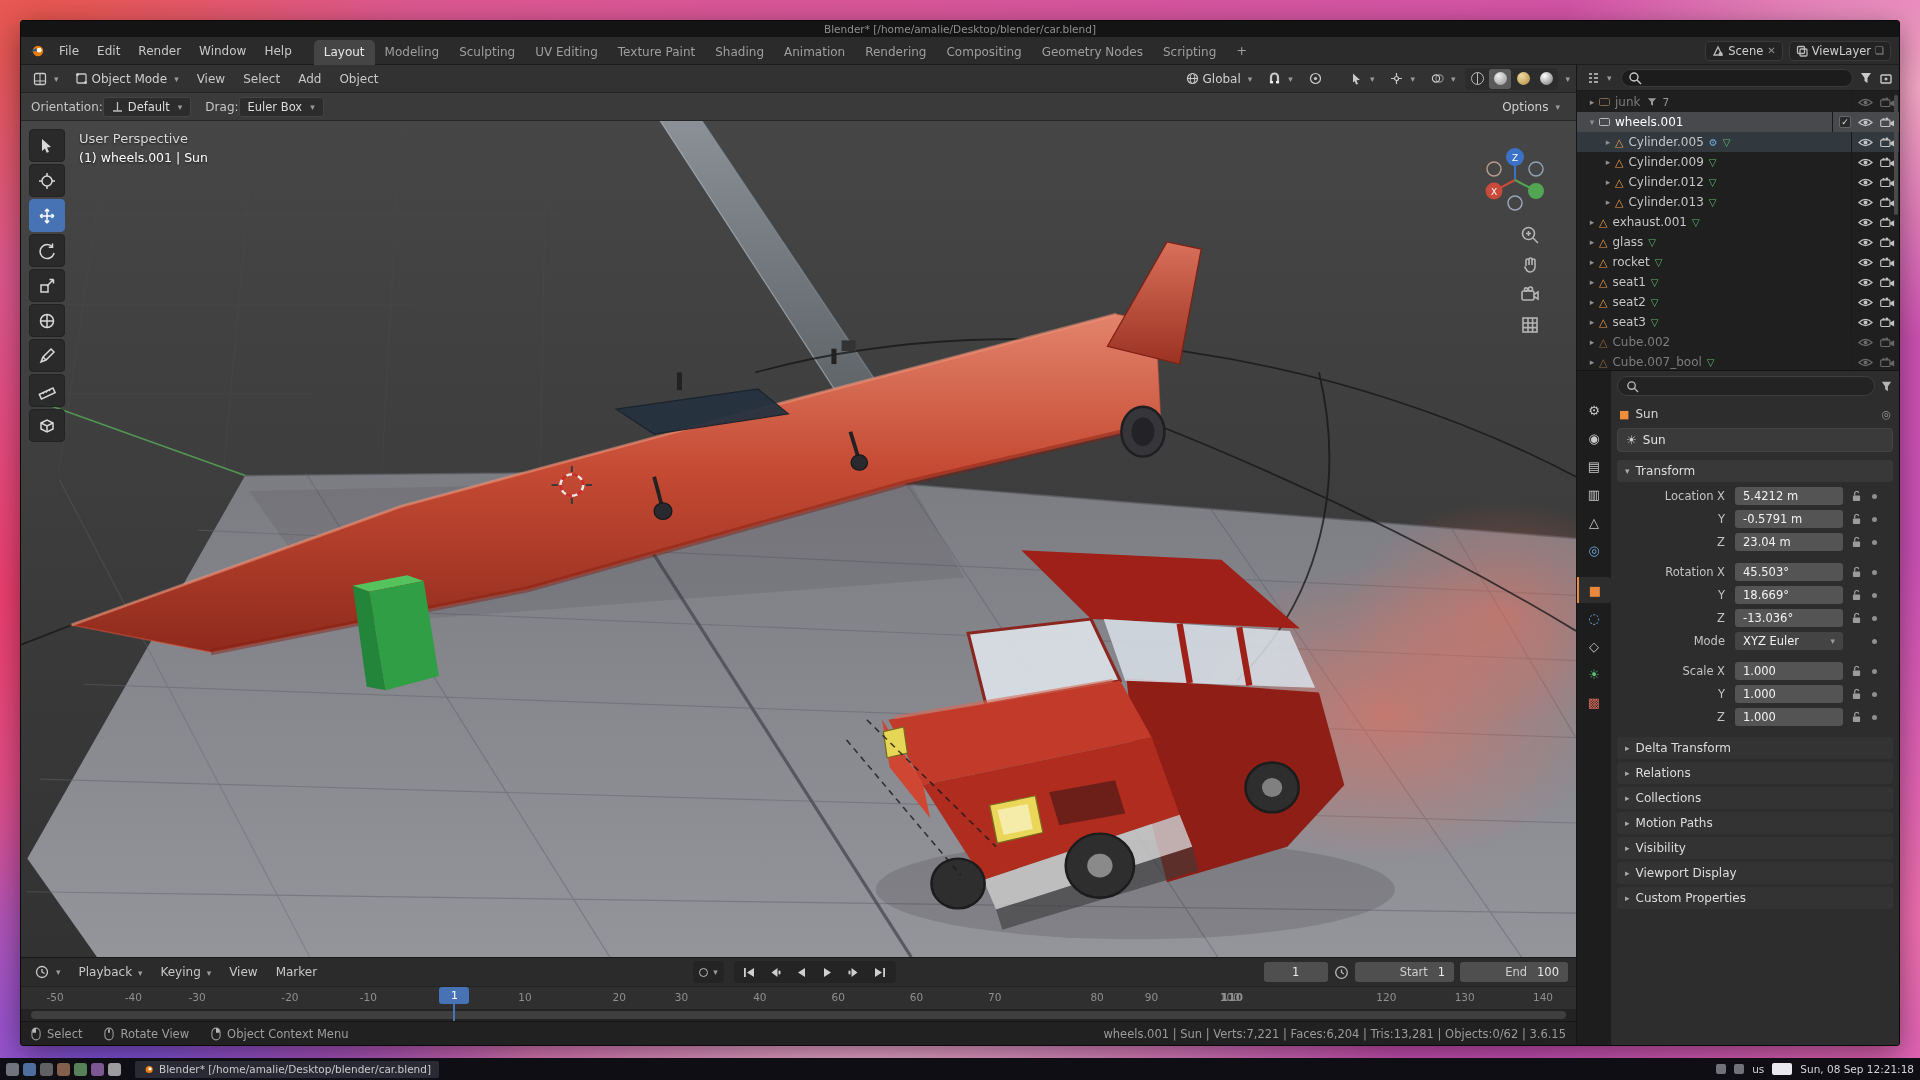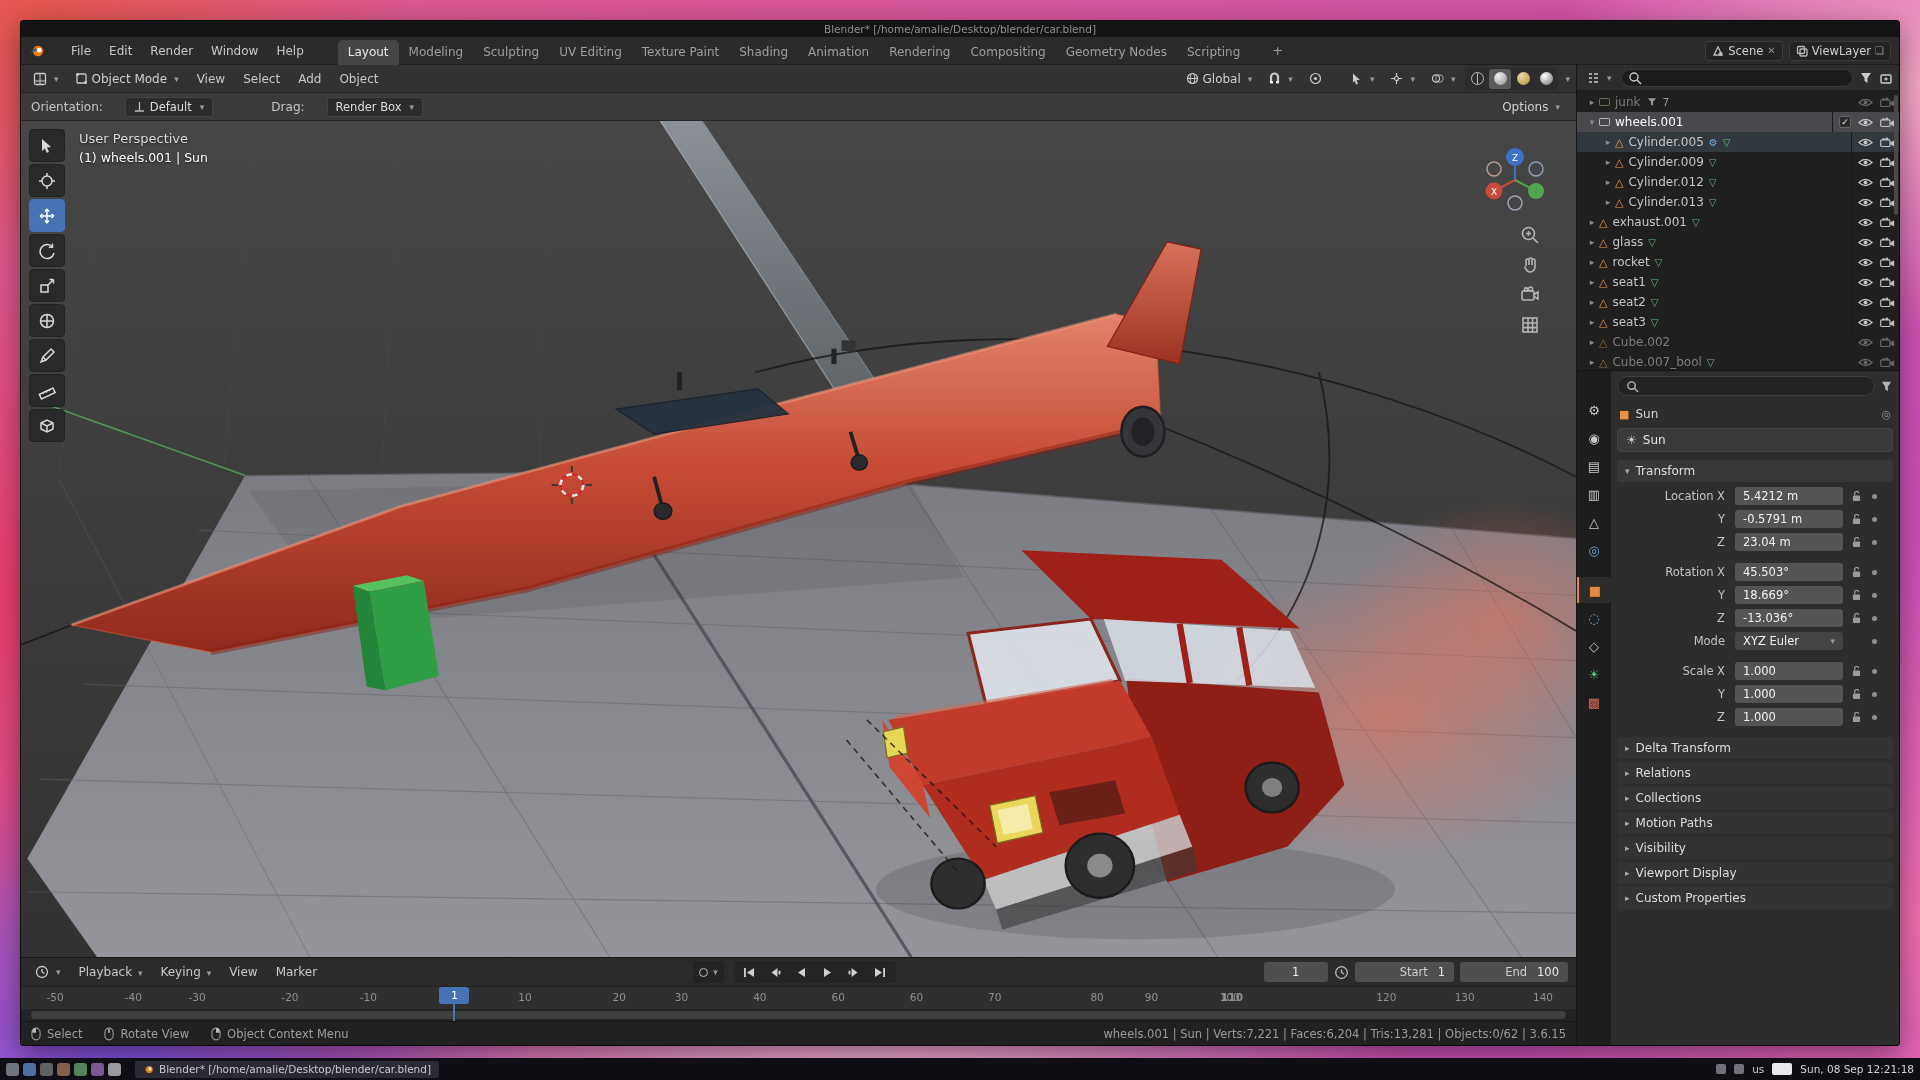--- a/index.html
+++ b/index.html
@@ -17,21 +17,21 @@
   svg { display:block; }
   .chev { font-size:9px; color:#9a9a9a; margin-left:3px; }
 
   
   .win { position:absolute; left:20px; top:20px; width:1880px; height:1026px;
          background:#2d2d2d; border:1px solid #0a0a0a; box-shadow:0 8px 30px rgba(0,0,0,.45);
          display:flex; flex-direction:column; overflow:hidden; border-radius:3px; }
   .titlebar { height:16px; background:#141414; color:#8f8f8f; font-size:10.5px;
               display:flex; align-items:center; justify-content:center; flex:0 0 auto; }
   .topbar { height:28px; background:#2b2b2b; border-bottom:1px solid #1d1d1d; display:flex;
-            align-items:center; padding:0 8px; gap:14px; flex:0 0 auto; }
+            align-items:center; padding:0 8px; gap:2px; flex:0 0 auto; }
   .logo { width:16px; height:16px; margin-right:4px; }
   .menu-item { color:#c8c8c8; font-size:12px; padding:3px 8px; border-radius:3px; }
   .wtabs { display:flex; align-items:flex-end; margin-left:12px; height:28px; }
   .wtab { color:#9f9f9f; font-size:12px; padding:5px 10px 6px; border-radius:5px 5px 0 0; }
   .wtab.active { background:#454545; color:#e8e8e8; }
   .wtab-add { color:#9f9f9f; font-size:13px; padding:4px 8px; }
   .tb-right { margin-left:auto; display:flex; align-items:center; gap:6px; }
   .idwidget { display:flex; align-items:center; gap:4px; background:#232323; border:1px solid #3a3a3a;
               border-radius:4px; padding:2px 6px; color:#cfcfcf; font-size:11.5px; height:20px; }
   .mini { color:#8f8f8f; font-size:10px; }
@@ -39,21 +39,21 @@
   
   .main { flex:1; display:flex; min-height:0; }
   .leftcol { flex:1; display:flex; flex-direction:column; min-width:0; border-right:1px solid #161616; }
   .rightcol { width:322px; flex:0 0 auto; display:flex; flex-direction:column; background:#202020; }
 
   
   .vp { flex:1; display:flex; flex-direction:column; min-height:0; }
   .vp-header { height:28px; background:#323232; border-bottom:1px solid #232323; display:flex;
                align-items:center; padding:0 6px; gap:4px; flex:0 0 auto; }
   .vp-tools  { height:28px; background:#3a3a3a; border-bottom:1px solid #262626; display:flex;
-               align-items:center; padding:0 10px; gap:22px; flex:0 0 auto; font-size:12px; color:#c5c5c5; }
+               align-items:center; padding:0 10px; gap:0; flex:0 0 auto; font-size:12px; color:#c5c5c5; }
   .hbtn { display:flex; align-items:center; gap:4px; color:#cfcfcf; font-size:12px; padding:3px 6px; border-radius:3px; }
   .field-sm { background:#2c2c2c; border:1px solid #444; border-radius:3px; padding:2px 8px;
               color:#dcdcdc; font-size:11.5px; display:flex; align-items:center; gap:5px; height:20px; }
   .shade-group { display:flex; align-items:center; background:#2c2c2c; border-radius:4px; padding:1px; gap:1px; }
   .shade-btn { width:22px; height:20px; display:flex; align-items:center; justify-content:center; border-radius:3px; }
   .shade-btn.active { background:#5a5a5a; }
   .sph { width:13px; height:13px; border-radius:50%; }
   .sph.wire { border:1.4px solid #b9b9b9; background:linear-gradient(90deg,transparent 46%,#b9b9b9 46% 54%,transparent 54%); }
   .sph.solid { background:radial-gradient(circle at 35% 30%, #efefef, #8f8f8f); }
   .sph.mat { background:radial-gradient(circle at 35% 30%, #f0d9a0, #b08a40); }
@@ -324,21 +324,21 @@
           <span class="field-sm">
             <svg width="11" height="11" viewBox="0 0 11 11">
                 <path d="M5.5 1 V10 M1 10 H10" stroke="#bbb" stroke-width="1.3" fill="none"></path>
               </svg>
             <span>Default</span>
             <span class="chev">▾</span>
           </span>
           <span style="width:14px"></span>
           <span>Drag:</span>
           <span class="field-sm">
-            <span>Render Box</span>
+            <span>Euler Box</span>
             <span class="chev">▾</span>
           </span>
           <div style="flex:1"></div>
           <span class="hbtn">
             <span>Options</span>
             <span class="chev">▾</span>
           </span>
         </div>
 
         <div class="canvas-wrap">

